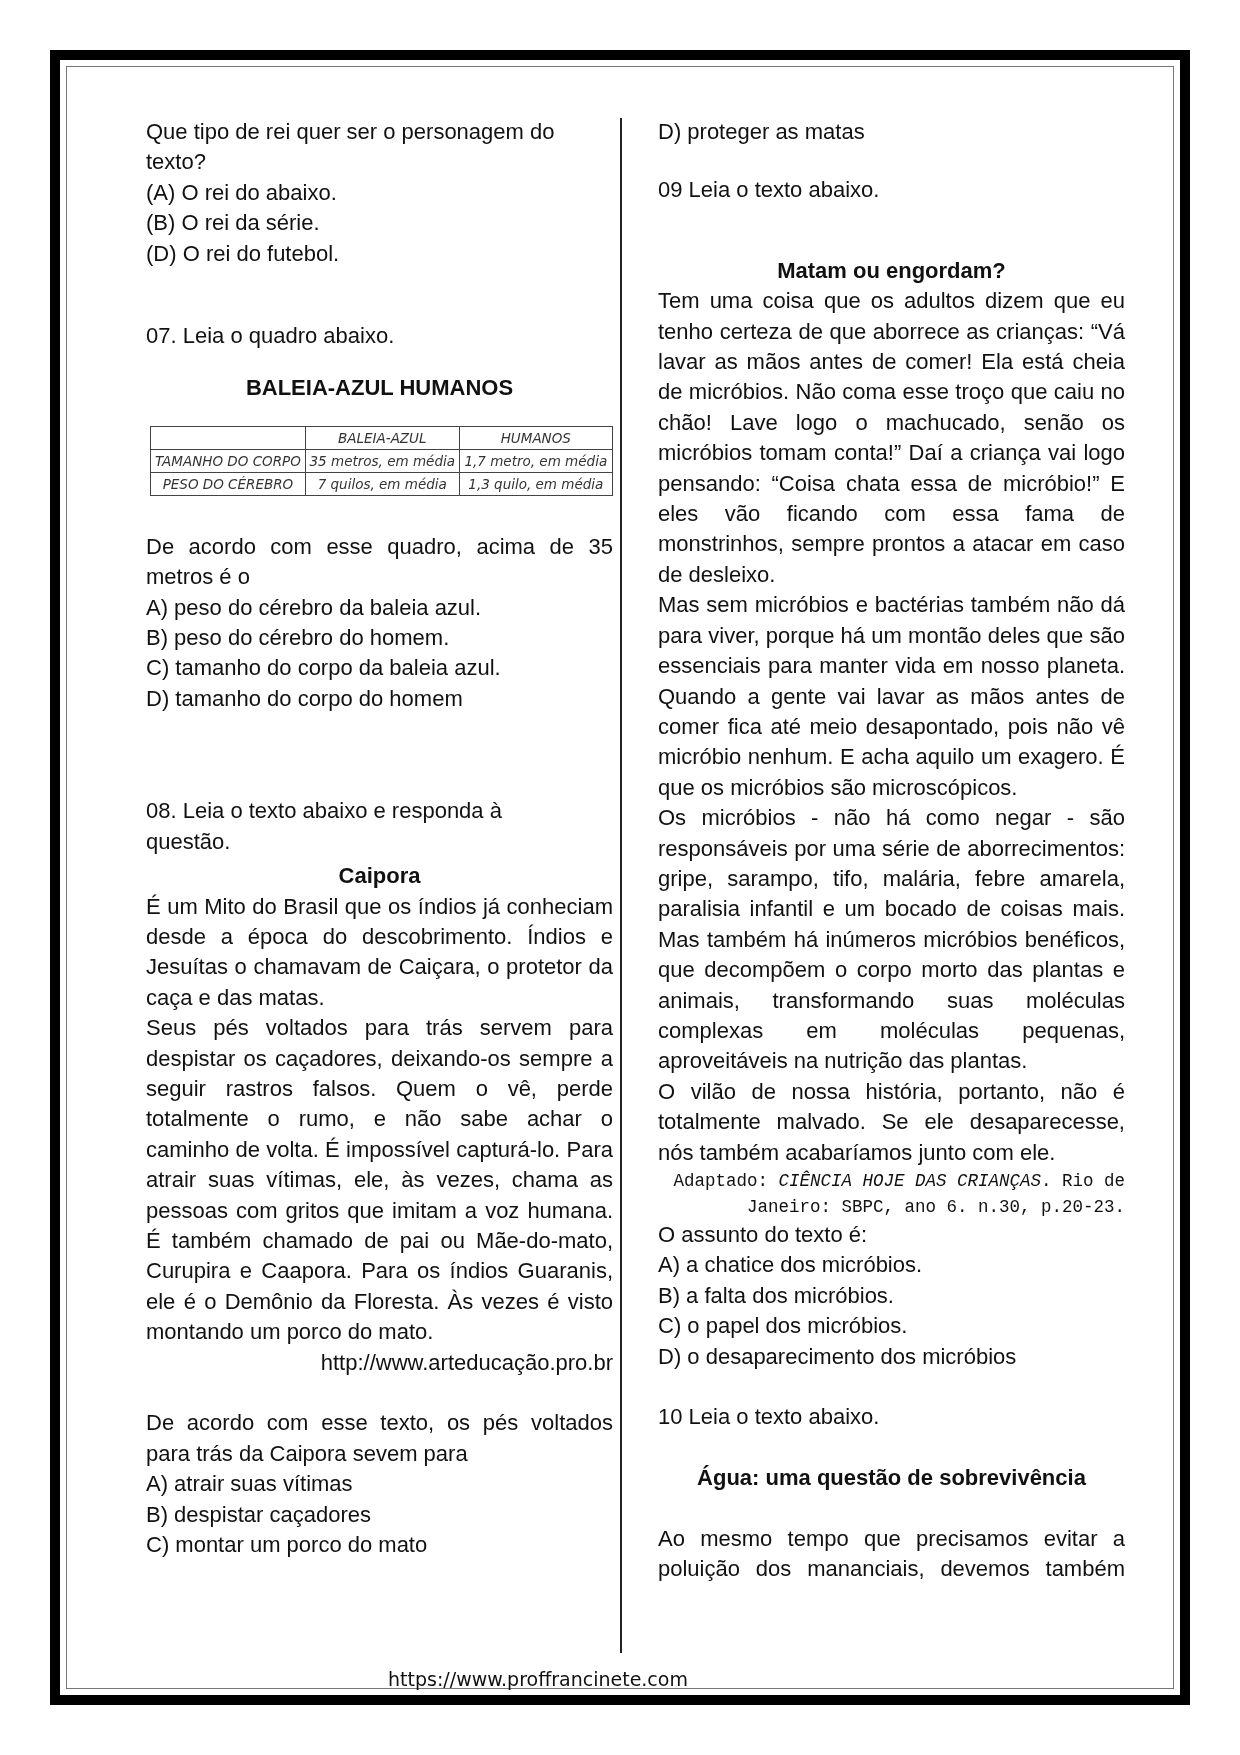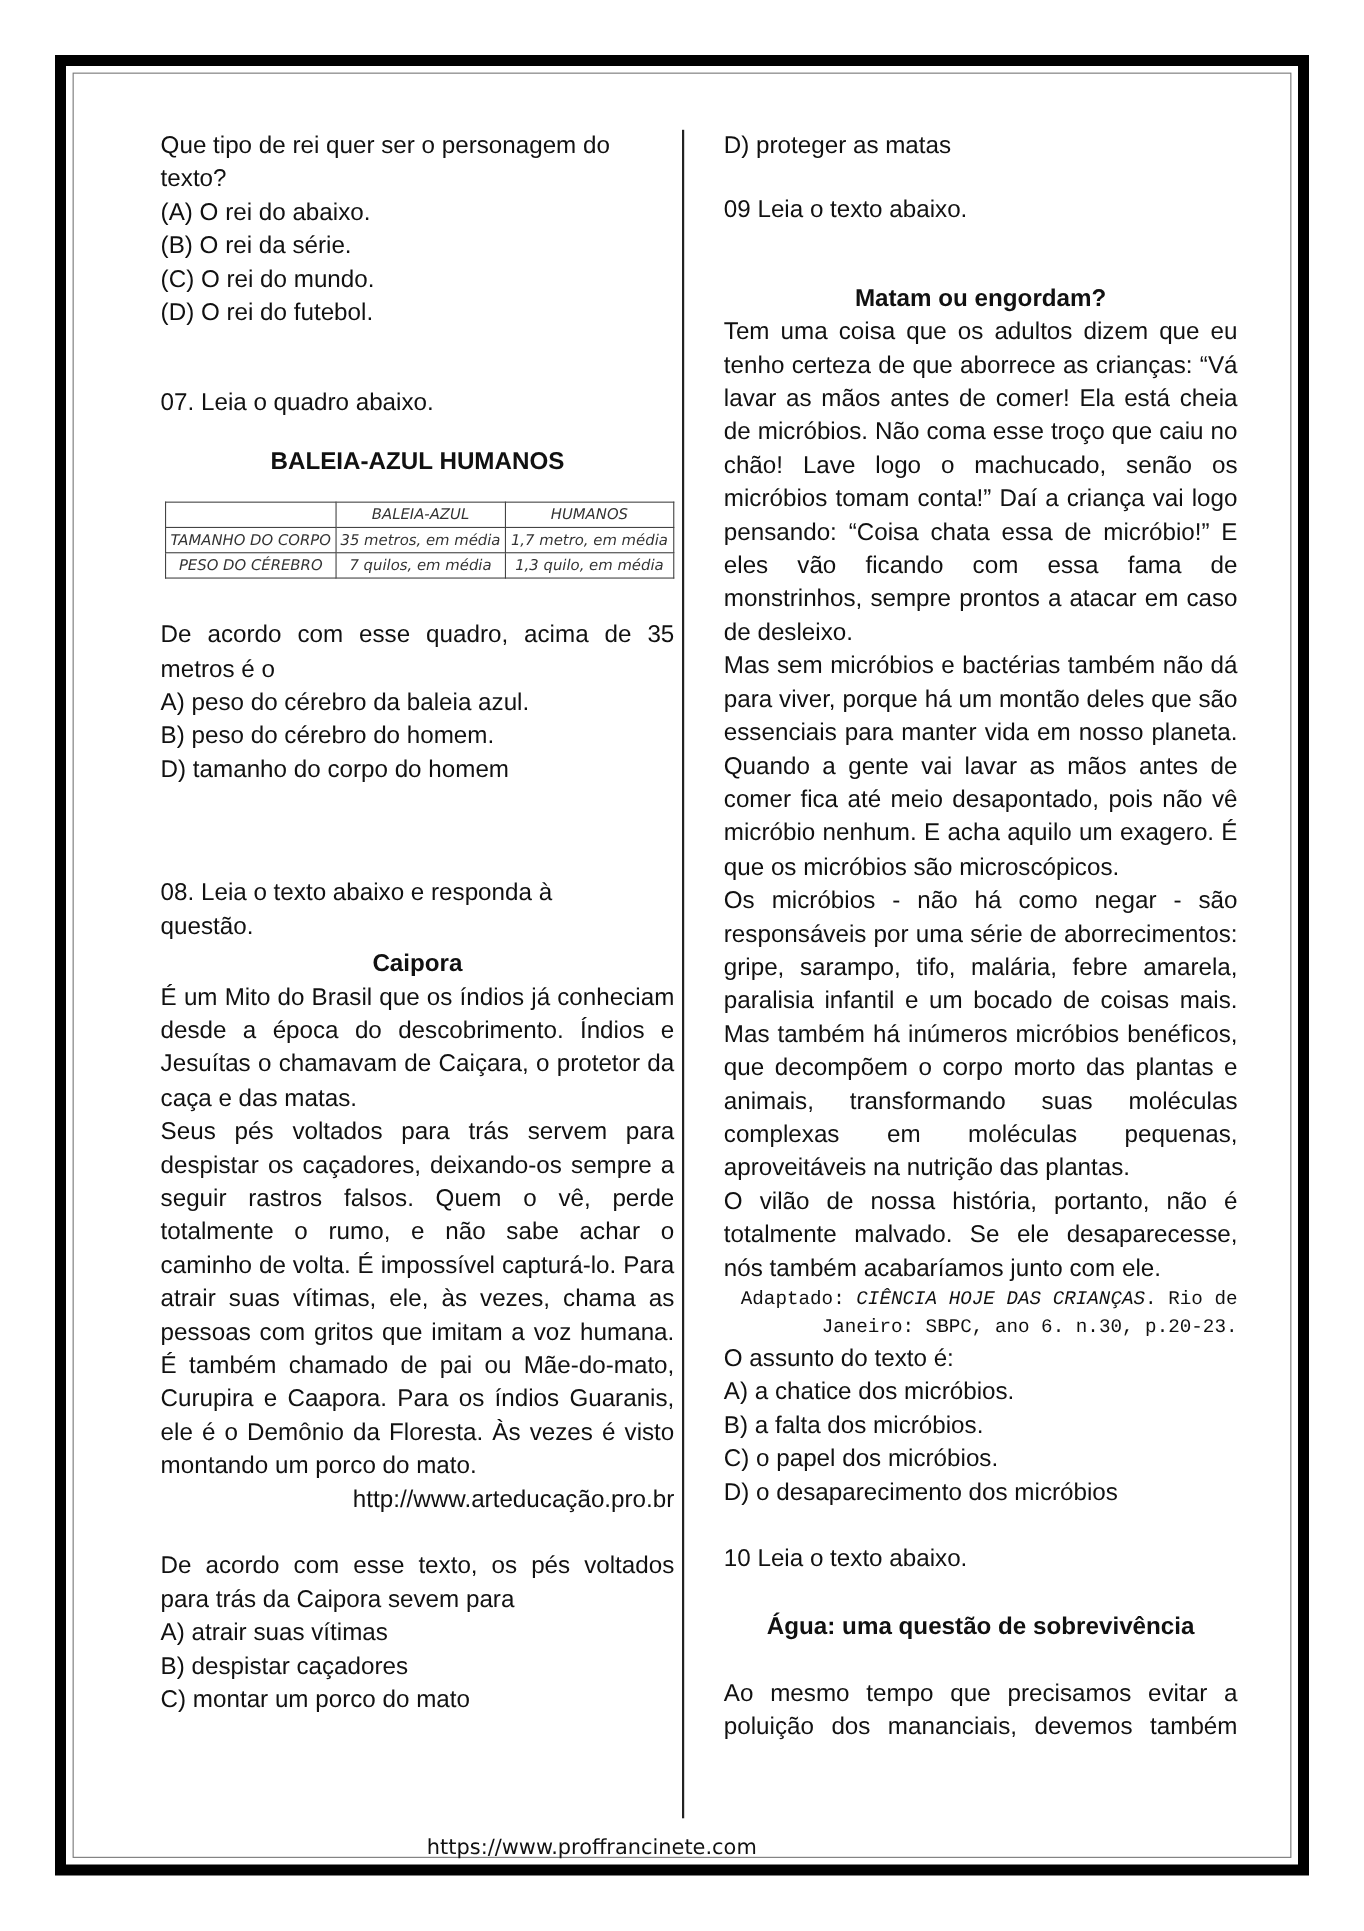--- a/index.html
+++ b/index.html
@@ -33,21 +33,20 @@
 <div class="outer"></div>
 <div class="inner"></div>
 <div class="divider"></div>
 
 <div class="col left">
   <section>
     <p class="p">Que tipo de rei quer ser o personagem do</p>
     <p class="p">texto?</p>
     <p class="p">(A) O rei do abaixo.</p>
     <p class="p">(B) O rei da série.</p>
-    <p class="p">(C) O rei do mundo.</p>
     <p class="p">(D) O rei do futebol.</p>
   </section>
 
   <div style="height:52px"></div>
 
   <section>
     <p class="p">07. Leia o quadro abaixo.</p>
     <div style="height:22px"></div>
     <p class="p c b">BALEIA-AZUL HUMANOS</p>
     <div style="height:22px"></div>
@@ -67,20 +66,21 @@
         <td>PESO DO CÉREBRO</td>
         <td>7 quilos, em média</td>
         <td>1,3 quilo, em média</td>
       </tr>
     </tbody>
       </table>
     <div style="height:36px"></div>
     <p class="p j">De acordo com esse quadro, acima de 35 metros é o</p>
     <p class="p">A) peso do cérebro da baleia azul.</p>
     <p class="p">B) peso do cérebro do homem.</p>
+    <p class="p">C) tamanho do corpo da baleia azul.</p>
     <p class="p">D) tamanho do corpo do homem</p>
   </section>
 
   <div style="height:82px"></div>
 
   <section>
     <p class="p">08. Leia o texto abaixo e responda à</p>
     <p class="p">questão.</p>
     <p class="p c b" style="margin-top:4px">Caipora</p>
     <p class="p j">É um Mito do Brasil que os índios já conheciam desde a época do descobrimento. Índios e Jesuítas o chamavam de Caiçara, o protetor da caça e das matas.</p>

